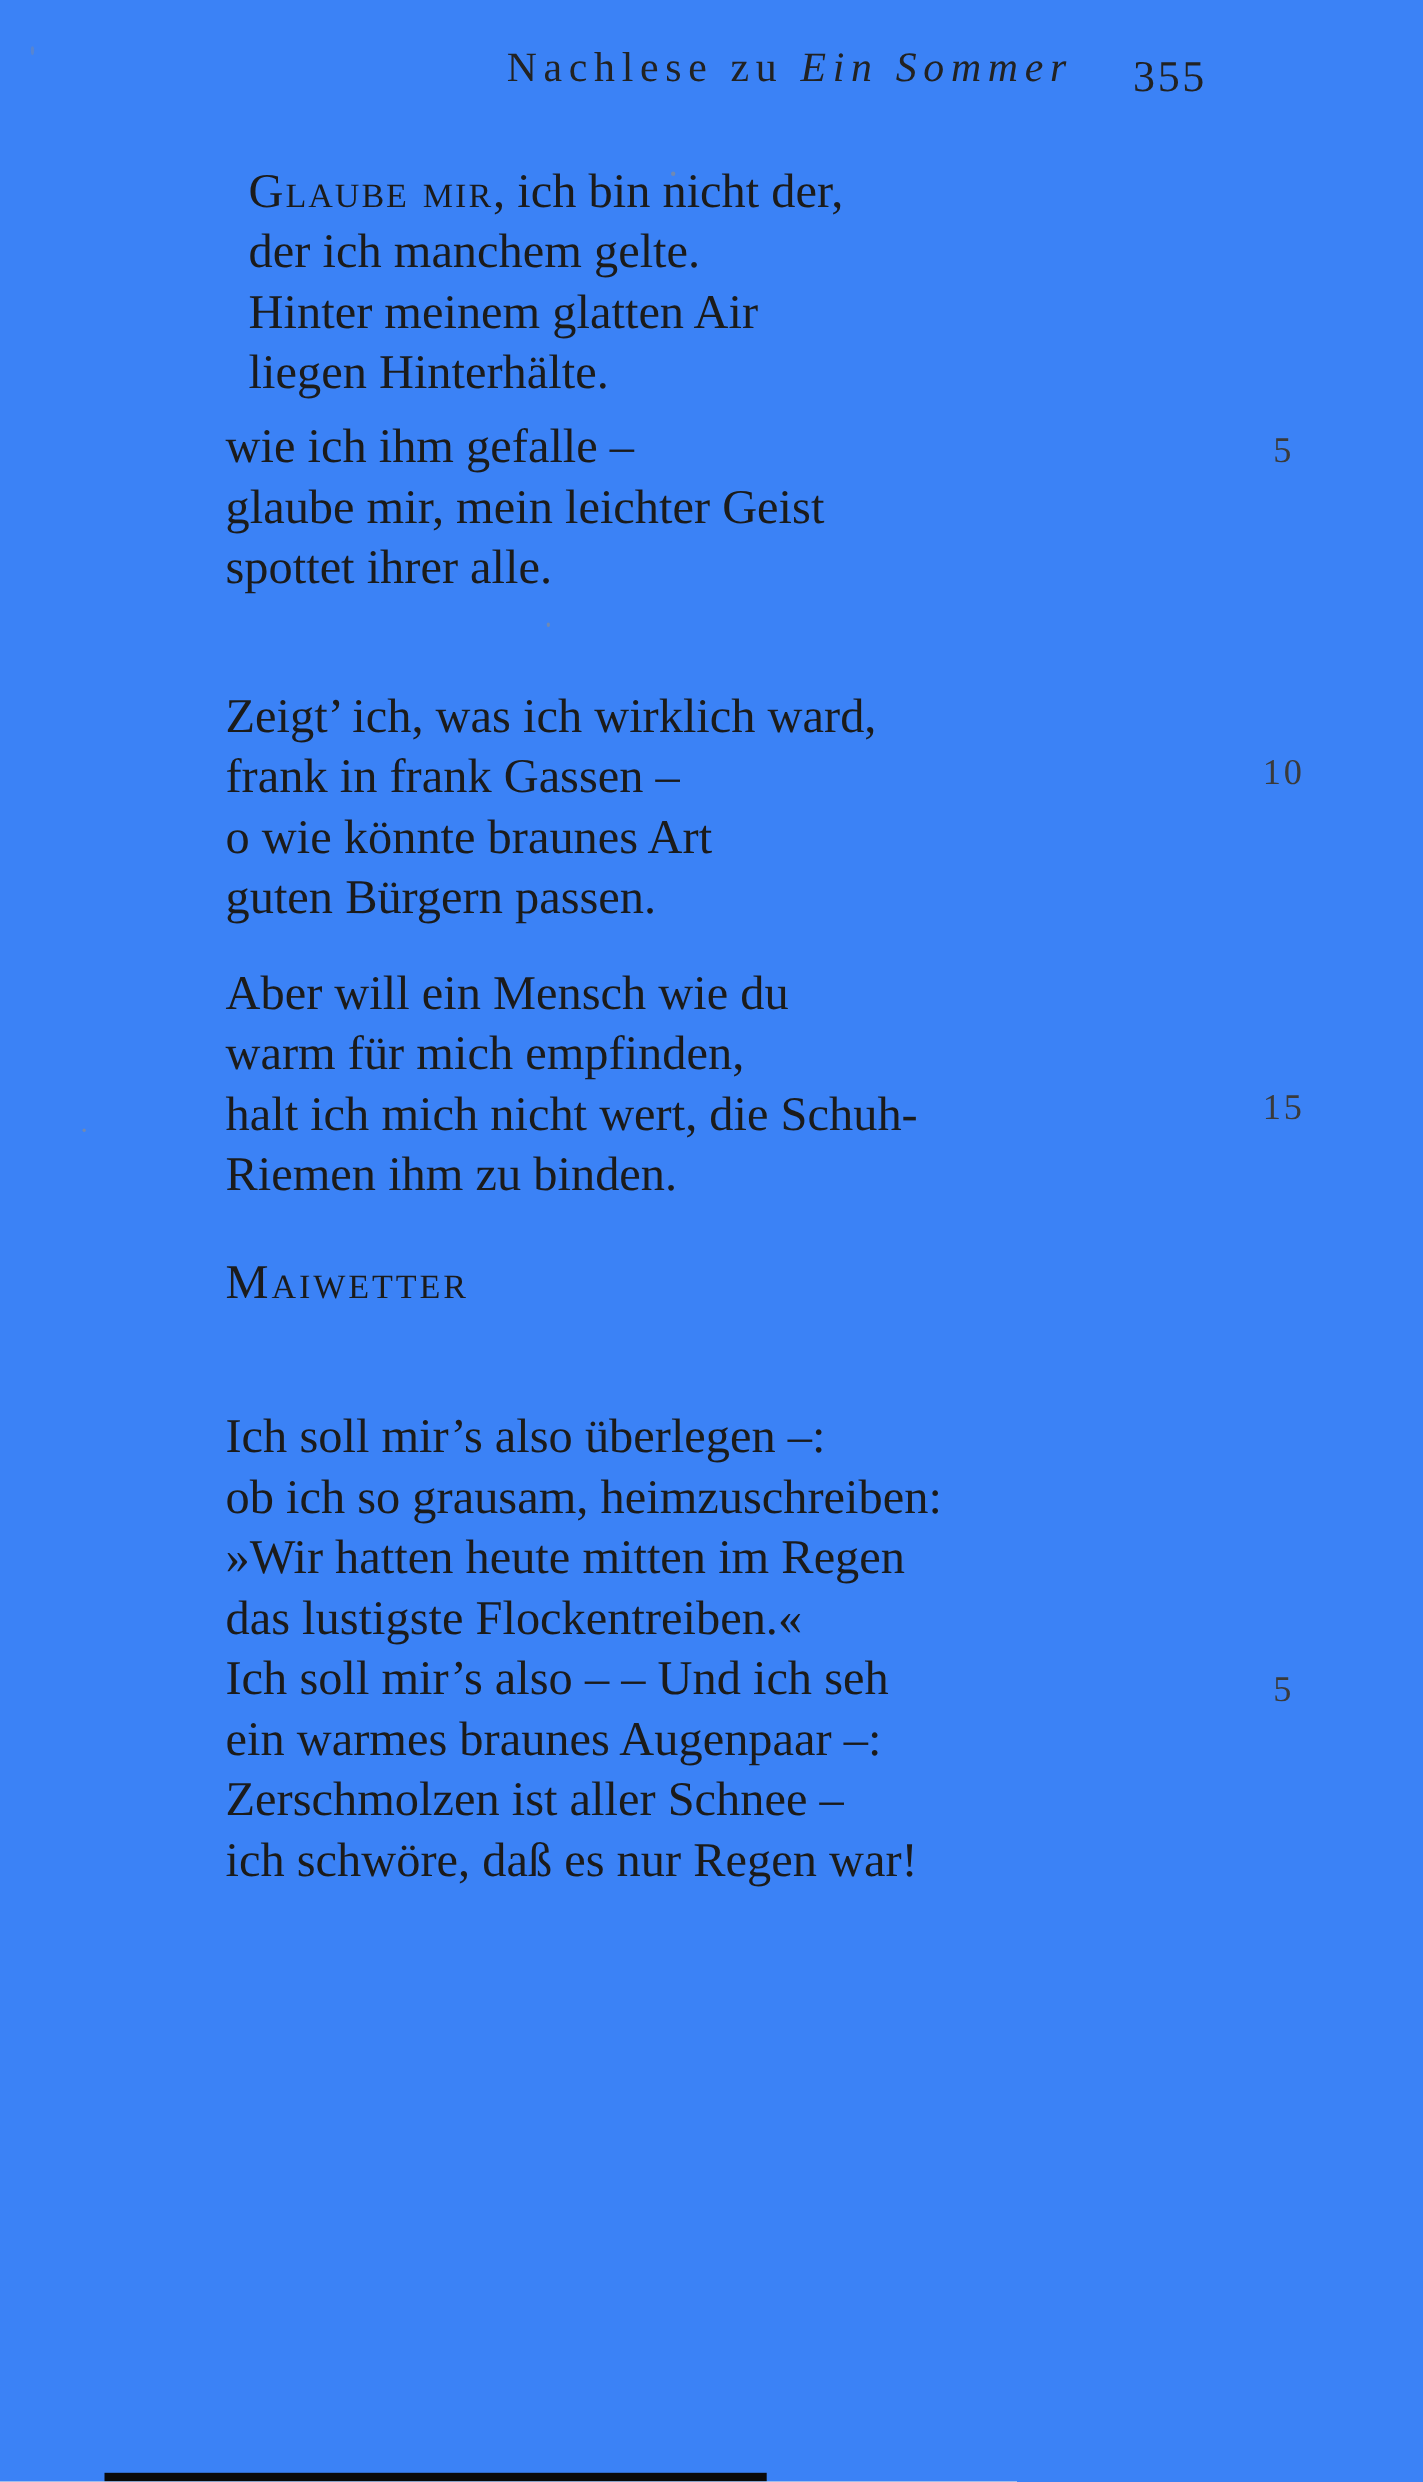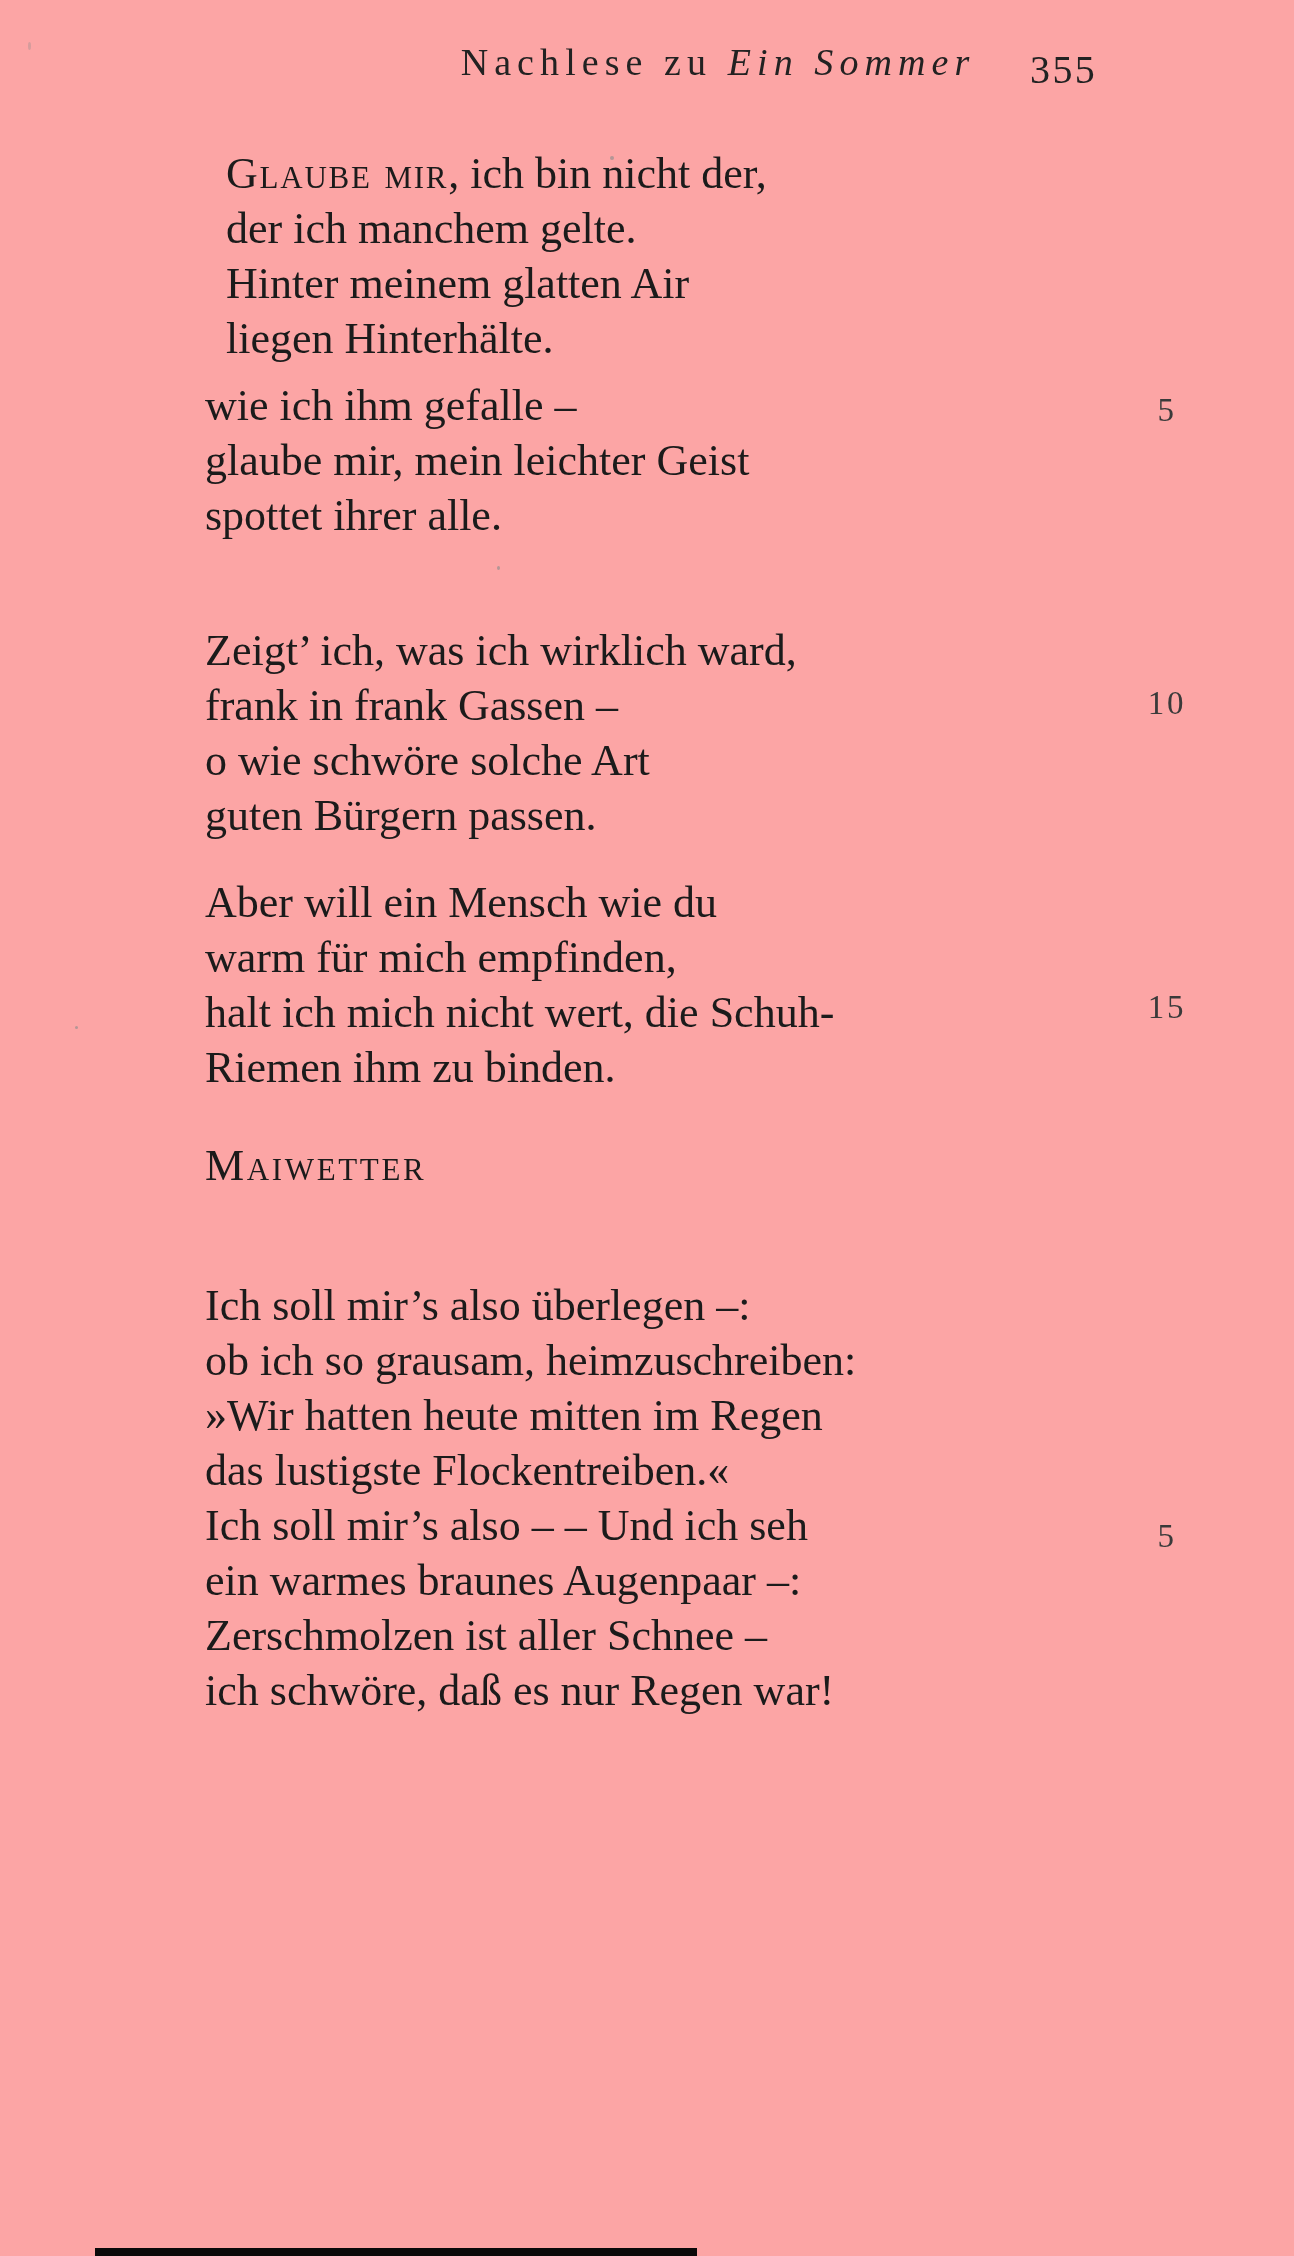--- a/index.html
+++ b/index.html
@@ -1,20 +1,20 @@
 <!DOCTYPE html>
 <html><head>
 <meta charset="utf-8">
 <style>
   html, body { margin: 0; padding: 0; background: #e8e8e8; }
   #page {
     position: relative;
     width: 1294px;
     height: 2256px;
-    background: #fca5a5;
+    background: #3b82f6;
     overflow: hidden;
     font-family: "Liberation Serif", "DejaVu Serif", serif;
     color: #1b1b1b;
   }
 
   
   .running-head {
     position: absolute;
     top: 40px;
     left: 718px;
@@ -117,21 +117,21 @@
 
   <div class="stanza stanza-b">
     <div class="poem-line">wie ich ihm gefalle –</div>
     <div class="poem-line">glaube mir, mein leichter Geist</div>
     <div class="poem-line">spottet ihrer alle.</div>
   </div>
 
   <div class="stanza stanza-c">
     <div class="poem-line">Zeigt’ ich, was ich wirklich ward,</div>
     <div class="poem-line">frank in frank Gassen –</div>
-    <div class="poem-line">o wie schwöre solche Art</div>
+    <div class="poem-line">o wie könnte braunes Art</div>
     <div class="poem-line">guten Bürgern passen.</div>
   </div>
 
   <div class="stanza stanza-d">
     <div class="poem-line">Aber will ein Mensch wie du</div>
     <div class="poem-line">warm für mich empfinden,</div>
     <div class="poem-line">halt ich mich nicht wert, die Schuh-</div>
     <div class="poem-line">Riemen ihm zu binden.</div>
   </div>
 

